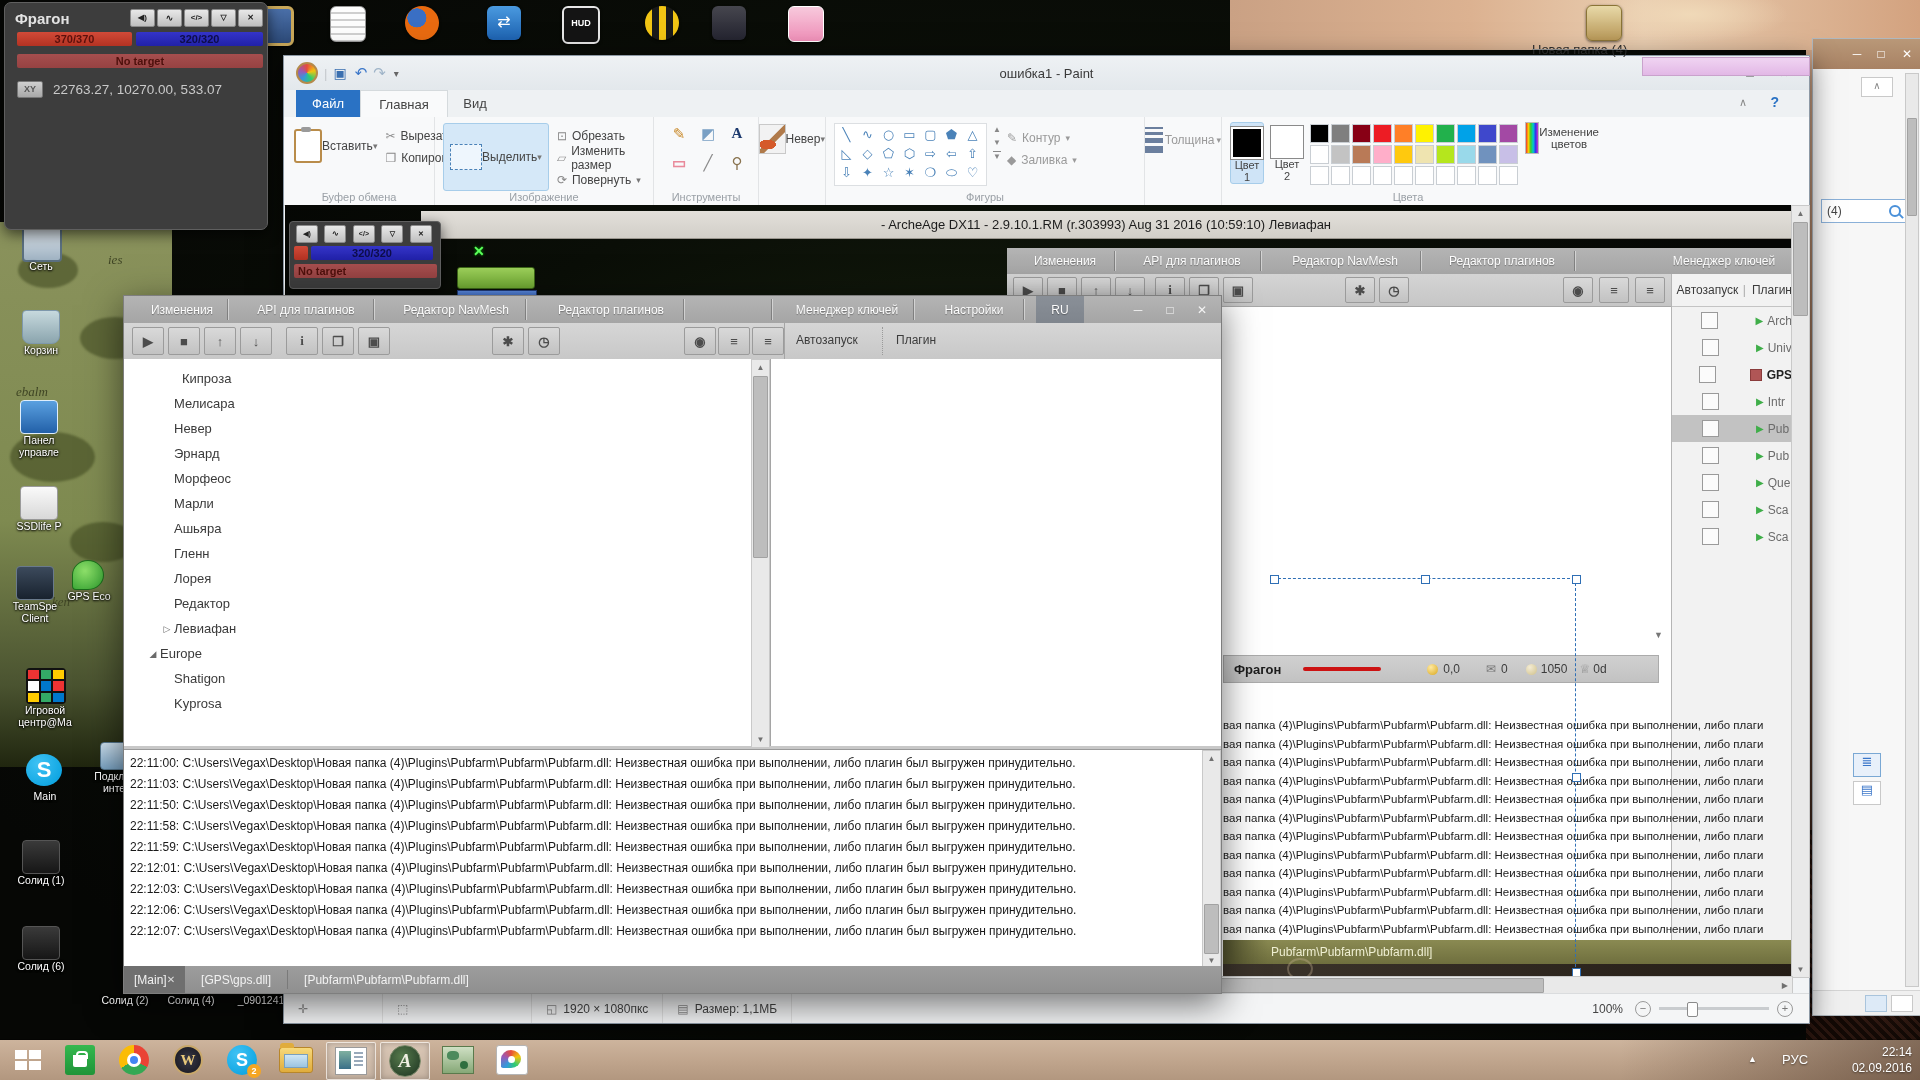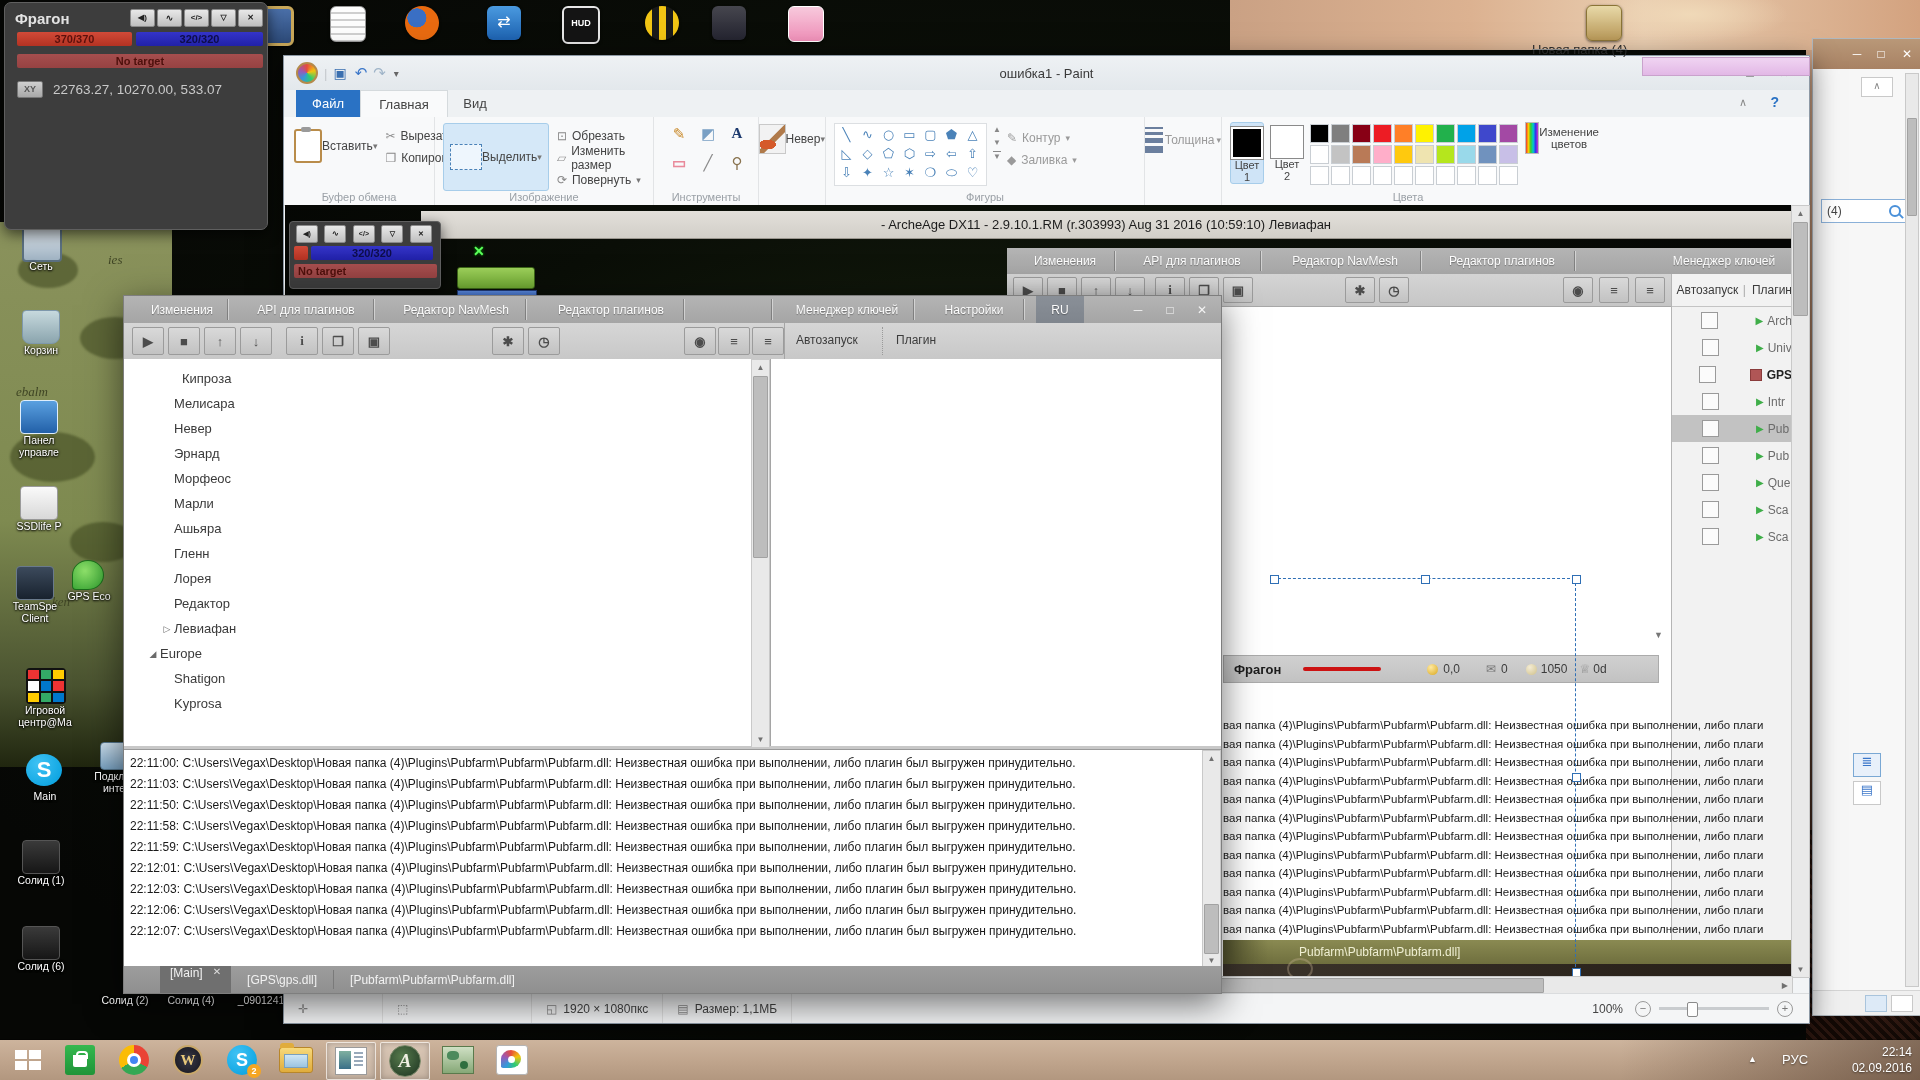--- a/index.html
+++ b/index.html
@@ -494,21 +494,21 @@
             <div class="backlog">вая папка (4)\Plugins\Pubfarm\Pubfarm\Pubfarm.dll: Неизвестная ошибка при выполнении, либо плаги</div>
             <div class="backlog">вая папка (4)\Plugins\Pubfarm\Pubfarm\Pubfarm.dll: Неизвестная ошибка при выполнении, либо плаги</div>
             <div class="backlog">вая папка (4)\Plugins\Pubfarm\Pubfarm\Pubfarm.dll: Неизвестная ошибка при выполнении, либо плаги</div>
             <div class="backlog">вая папка (4)\Plugins\Pubfarm\Pubfarm\Pubfarm.dll: Неизвестная ошибка при выполнении, либо плаги</div>
             <div class="backlog">вая папка (4)\Plugins\Pubfarm\Pubfarm\Pubfarm.dll: Неизвестная ошибка при выполнении, либо плаги</div>
             <div class="backlog">вая папка (4)\Plugins\Pubfarm\Pubfarm\Pubfarm.dll: Неизвестная ошибка при выполнении, либо плаги</div>
             <div class="backlog">вая папка (4)\Plugins\Pubfarm\Pubfarm\Pubfarm.dll: Неизвестная ошибка при выполнении, либо плаги</div>
           </div>
 
         <div class="abs" style="left:216px;top:692px;width:568px;height:24px;background:linear-gradient(90deg,#55552f,#83835000 8%),linear-gradient(#8a8a52,#6f6f3e);color:#efefd2;font-size:12px;line-height:24px;">
-          <span style="margin-left:76px;">Pubfarm\Pubfarm\Pubfarm.dll]</span>
+          <span style="margin-left:48px;">Pubfarm\Pubfarm\Pubfarm.dll]</span>
         </div>
         <div class="abs" style="left:216px;top:716px;width:568px;height:12px;background:linear-gradient(90deg,#3c342b,#241d16);">
           <span style="position:absolute;left:64px;top:-6px;width:22px;height:18px;border-radius:50%;border:2px solid rgba(200,180,150,.35);"></span>
         </div>
       </div>
 
       <div class="abs" style="left:988px;top:373px;width:302px;height:0;border-top:1px dashed #2f6fb5;"></div>
       <div class="abs" style="left:1290px;top:373px;width:0;height:394px;border-left:1px dashed #2f6fb5;"></div>
       <span class="handle" style="left:985px;top:370px;"></span>
       <span class="handle" style="left:1136px;top:370px;"></span>
@@ -699,21 +699,21 @@
           <div class="logline">22:12:07: C:\Users\Vegax\Desktop\Новая папка (4)\Plugins\Pubfarm\Pubfarm\Pubfarm.dll: Неизвестная ошибка при выполнении, либо плагин был выгружен принудительно.</div>
         </div>
       <div class="abs scrolltrack" style="right:0;top:0;width:17px;height:100%;">
         <span class="sarrow" style="top:3px;">▲</span>
         <span class="sarrow" style="bottom:3px;">▼</span>
         <div class="scrollthumb" style="bottom:14px;height:48px;"></div>
       </div>
     </div>
 
     <div class="abs" style="left:0;top:670px;width:100%;height:27px;background:linear-gradient(#9d9d9d,#8f8f8f);display:flex;align-items:stretch;font-size:12px;color:#f2f2f2;">
-      <div style="display:flex;gap:10px;padding:0 10px;background:#6f6f6f;margin-left:36px;">
+      <div style="display:flex;align-items:center;padding:0 10px;background:#6f6f6f;">
         <span>[Main]</span>
         <span style="font-size:10px;color:#ddd;">✕</span>
       </div>
       <div style="display:flex;align-items:center;padding:0 16px;">
           <span>[GPS\gps.dll]</span>
         </div>
       <div style="width:1px;background:#7a7a7a;margin:4px 0;"></div>
       <div style="display:flex;align-items:center;padding:0 16px;">
           <span>[Pubfarm\Pubfarm\Pubfarm.dll]</span>
         </div>

